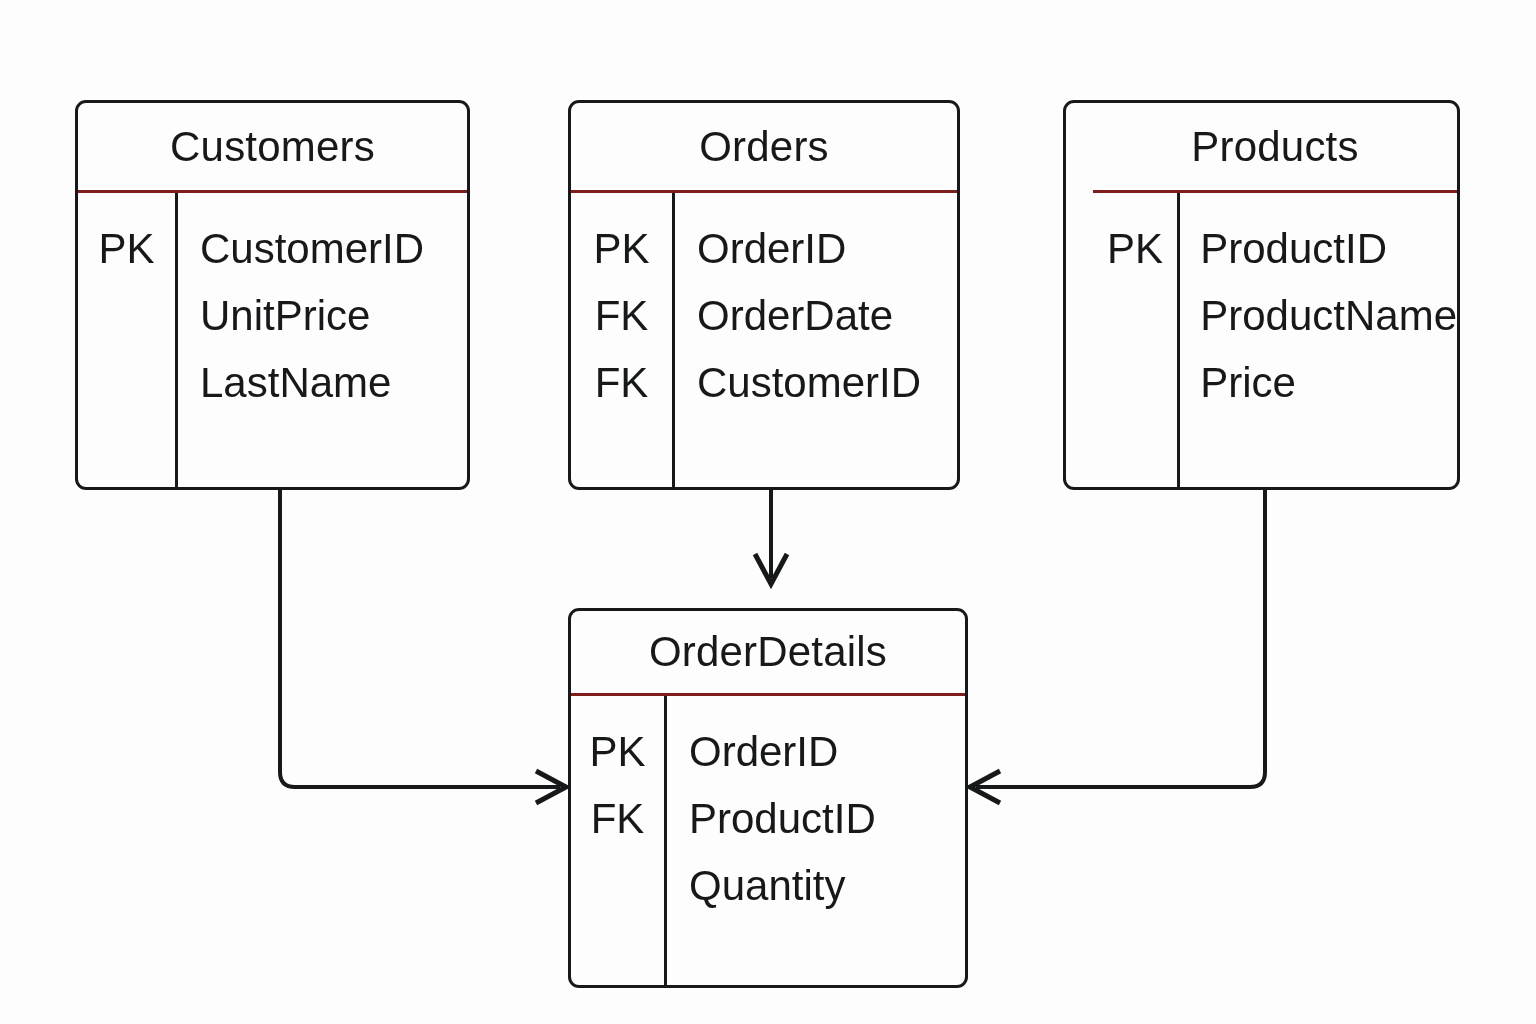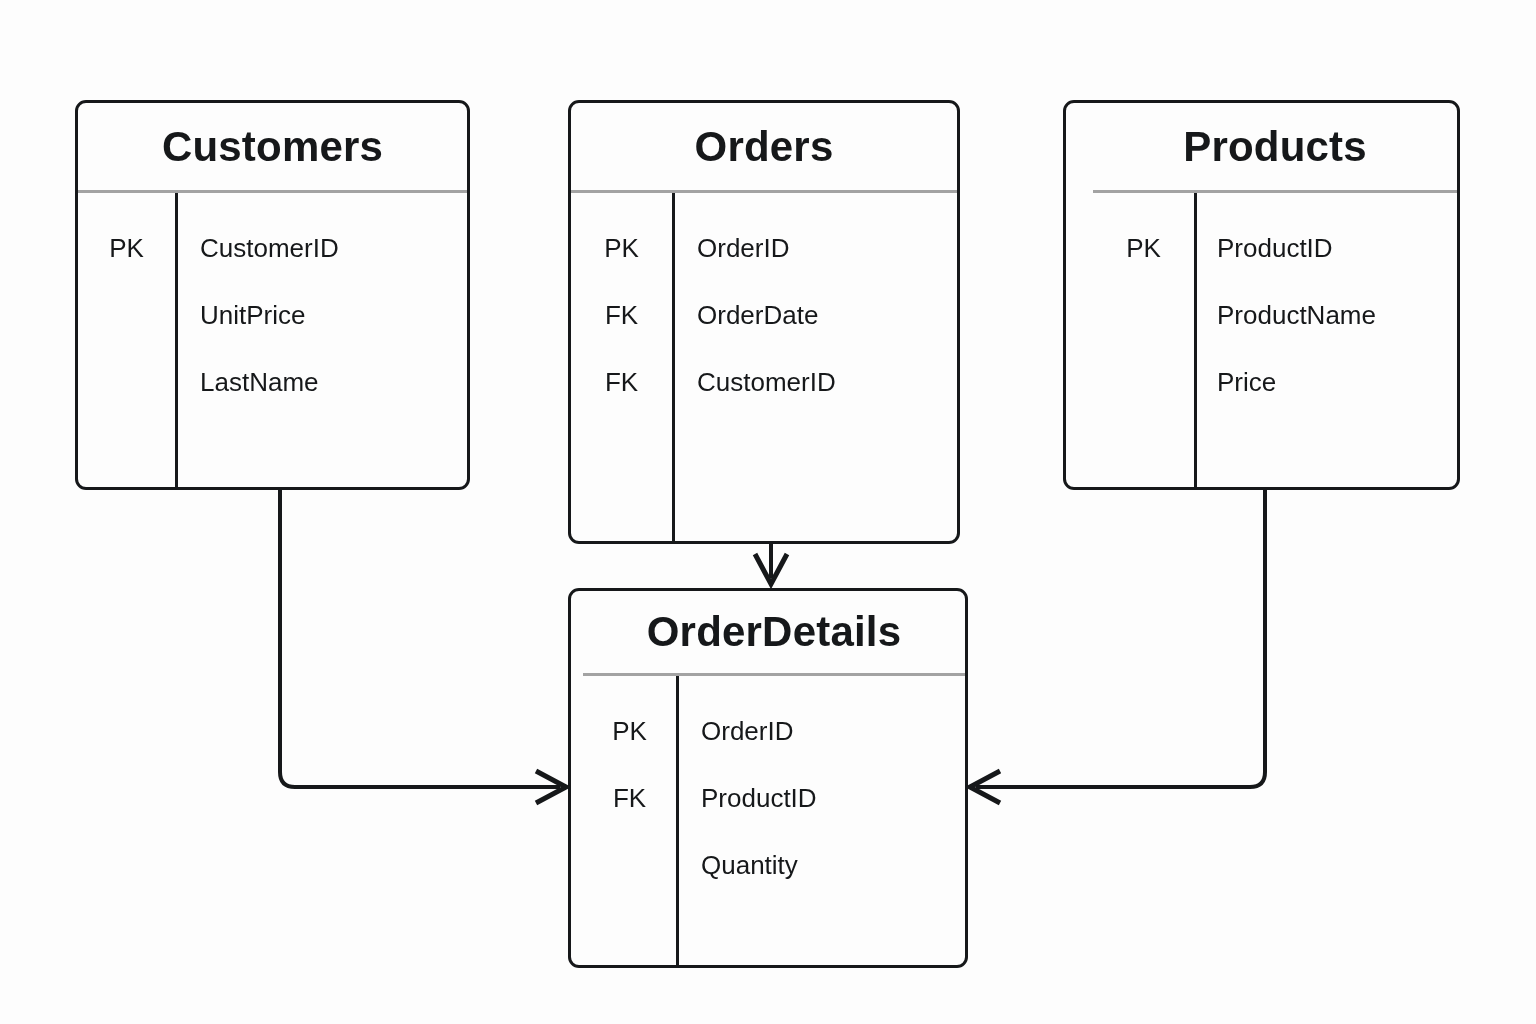--- a/index.html
+++ b/index.html
@@ -35,23 +35,22 @@
   }
   .entity-title {
     height: 90px;
     min-height: 90px;
     display: flex;
     align-items: center;
     justify-content: center;
     font-size: 42px;
     color: #16181a;
     letter-spacing: 0.2px;
-    border-bottom: 3px solid #a3a3a3;
+    border-bottom: 3px solid #7f1d1d;
     box-sizing: border-box;
-    font-weight: bold;
   }
   .entity-body {
     flex: 1;
     display: flex;
     flex-direction: row;
     box-sizing: border-box;
   }
   .key-col {
     box-sizing: border-box;
     border-right: 3px solid #16181a;
@@ -65,35 +64,35 @@
     display: flex;
     flex-direction: column;
     padding-top: 22px;
     padding-left: 22px;
   }
   .key-cell, .attr-cell {
     height: 67px;
     min-height: 67px;
     display: flex;
     align-items: center;
-    font-size: 26px;
+    font-size: 42px;
     color: #16181a;
     white-space: nowrap;
   }
   .key-cell {
     justify-content: center;
   }
   
   #ent-customers   { left: 75px;   top: 100px; width: 395px; height: 390px; }
   #ent-customers   .key-col { width: 100px; }
-  #ent-orders      { left: 568px;  top: 100px; width: 392px; height: 444px; }
+  #ent-orders      { left: 568px;  top: 100px; width: 392px; height: 390px; }
   #ent-orders      .key-col { width: 104px; }
   #ent-products    { left: 1063px; top: 100px; width: 397px; height: 390px; padding-left: 27px; }
   #ent-products    .key-col { width: 104px; }
-  #ent-orderdetails{ left: 568px;  top: 588px; width: 400px; height: 380px; padding-left: 12px; }
+  #ent-orderdetails{ left: 568px;  top: 608px; width: 400px; height: 380px; }
   #ent-orderdetails .key-col { width: 96px; }
   #ent-orderdetails .entity-title { height: 85px; min-height: 85px; }
   #ent-products .attr-col { padding-left: 20px; }
 </style>
 </head>
 <body>
 
 <div id="canvas">
 
   <svg id="edges" viewBox="0 0 1536 1024" xmlns="http://www.w3.org/2000/svg">

